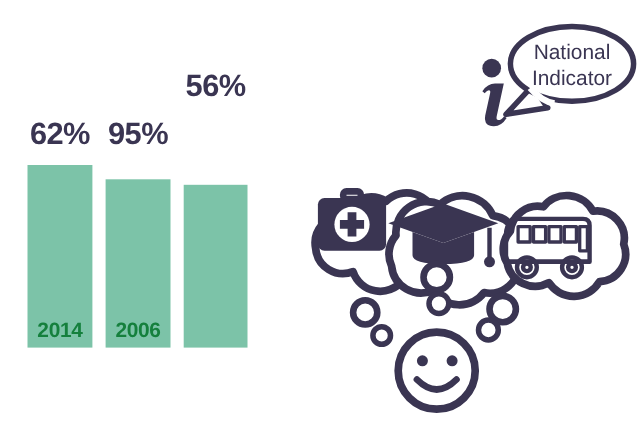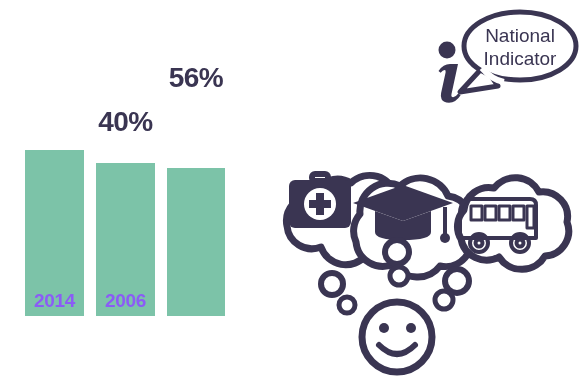--- a/index.html
+++ b/index.html
@@ -52,56 +52,57 @@
     line-height: 1;
   }
   .bar-year {
     position: absolute;
     bottom: 6px;
     left: 0;
     width: 100%;
     text-align: center;
     font-size: 19px;
     font-weight: bold;
-    color: #8b5cf6;
+    color: #15803d;
     letter-spacing: -0.3px;
     line-height: 1;
   }
 
   
   #illustration {
     position: absolute;
     left: 240px;
     top: 150px;
     width: 340px;
     height: 237px;
   }
   #badge {
     position: absolute;
     left: 420px;
-    top: 2px;
+    top: 14px;
     width: 160px;
     height: 110px;
   }
   .svg-block { display: block; }
 </style>
 </head>
 <body>
 
 <div id="infographic">
 
   <div id="bar-chart">
 
     <div class="bar-group" style="left:25px; width:59px; height:166px;">
+      <div class="bar-value" style="top:-42px;">62%</div>
       <div class="bar" style="height:166px;"></div>
       <div class="bar-year">2014</div>
     </div>
 
     <div class="bar-group" style="left:96px; width:59px; height:153px;">
-      <div class="bar-value" style="top:-55px;">40%</div>
+      <div class="bar-value" style="top:-55px;">95%</div>
       <div class="bar" style="height:153px;"></div>
       <div class="bar-year">2006</div>
     </div>
 
     <div class="bar-group" style="left:167px; width:58px; height:192px;">
       <div class="bar-value" style="top:-60px;">56%</div>
       <div class="bar" style="height:148px;"></div>
     </div>
 
   </div>

